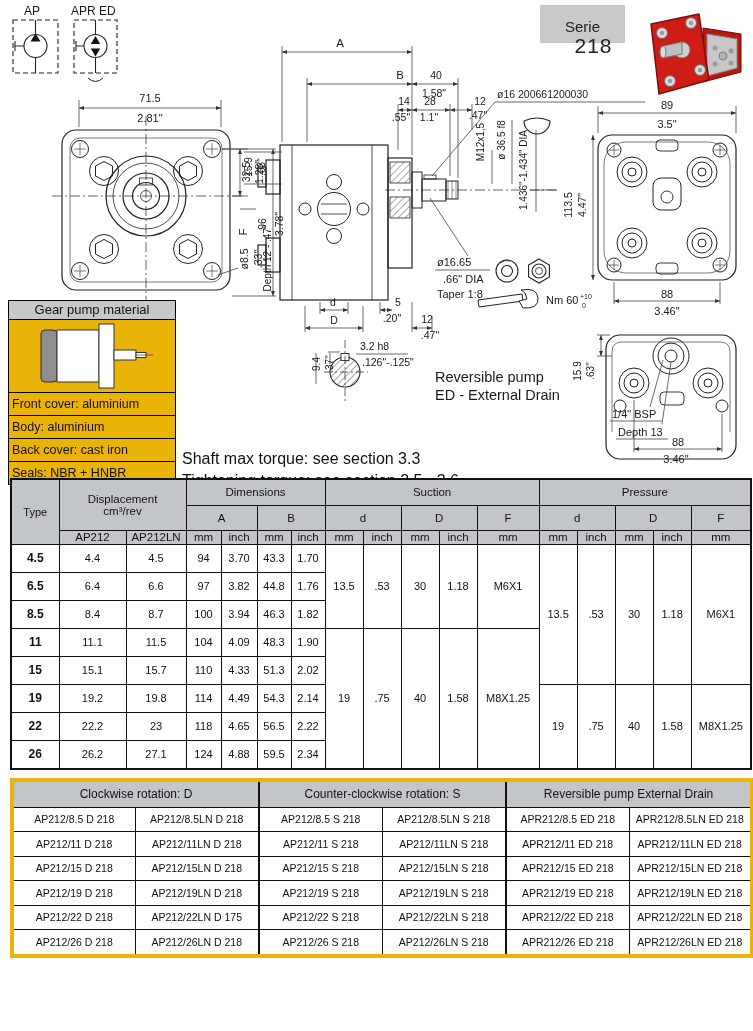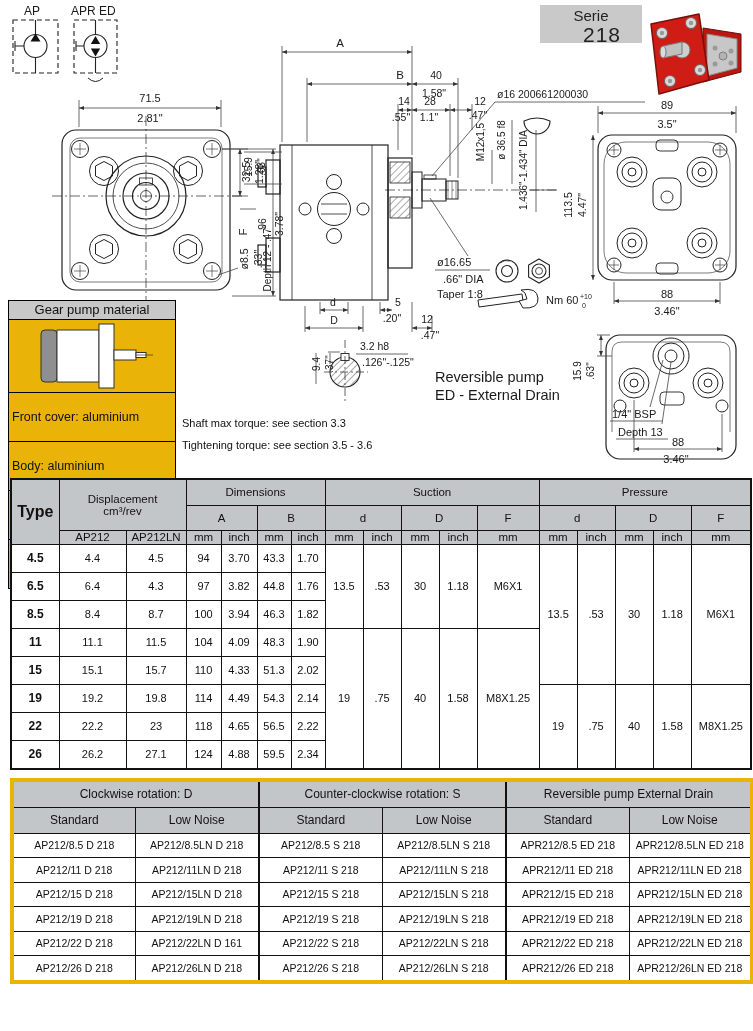--- a/index.html
+++ b/index.html
@@ -2,37 +2,37 @@
 <html><head>
 <meta charset="utf-8">
 <style>
   html,body{margin:0;padding:0;}
   body{
     width:753px;height:1031px;background:#ffffff;position:relative;overflow:hidden;
     font-family:"Liberation Sans",sans-serif;color:#111;
   }
   .abs{position:absolute;}
   
-  .serie-badge{left:540px;top:5px;width:102px;height:38px;background:#c9c9c9;
-    text-align:center;line-height:1.05;padding-top:3px;box-sizing:border-box;}
+  .serie-badge{left:540px;top:5px;width:85px;height:38px;background:#c9c9c9;
+    text-align:center;line-height:1.05;padding-top:14px;box-sizing:border-box;}
   .serie-badge .l1{font-size:15px;color:#222;}
   .serie-badge .l2{font-size:21px;color:#222;letter-spacing:1px;margin-left:22px;}
   
   .material-box{left:8px;top:300px;width:166px;border:1px solid #000;background:#eab308;}
   .mat-title{background:#c8c8c8;border-bottom:1px solid #000;text-align:center;
     font-size:13px;height:18px;line-height:18px;}
   .mat-image{height:72px;display:flex;align-items:center;justify-content:center;}
-  .mat-row{border-top:1px solid #000;font-size:12.5px;height:16px;line-height:16px;padding:16px 3px;white-space:nowrap;}
-  .note{font-size:11px;color:#111;white-space:nowrap;}
+  .mat-row{border-top:1px solid #000;font-size:12.5px;height:16px;line-height:16px;padding:3px 3px;white-space:nowrap;}
+  .note{font-size:16px;color:#111;white-space:nowrap;margin-top:33px;}
   
   table{border-collapse:collapse;table-layout:fixed;}
   .spec{left:10px;top:478px;width:740px;border:2px solid #111;font-size:11px;}
   .spec th,.spec td{border:1px solid #111;text-align:center;vertical-align:middle;padding:0;overflow:hidden;}
   .spec thead th{background:#c3c6c9;font-weight:normal;font-size:11.5px;}
-  .spec thead .typehead{font-weight:bold;font-size:16px;}
+  .spec thead .typehead{font-weight:normal;font-size:11px;}
   .spec tbody td{height:27px;background:#fff;}
   .spec .spec-type{font-weight:bold;font-size:12px;}
   
   .model{left:10px;top:778px;width:740px;border:4px solid #eab308;font-size:10.5px;}
   .model th,.model td{border:1px solid #111;text-align:center;vertical-align:middle;padding:0;overflow:hidden;white-space:nowrap;}
   .model thead th{background:#c3c6c9;font-weight:normal;font-size:12px;}
   .model tbody td{height:23.5px;background:#fff;}
   .model .gsep{border-left:2px solid #111;}
   svg text{fill:#1a1a1a;}
 </style>
@@ -427,21 +427,21 @@
         <td rowspan="3">M6X1</td>
         <td rowspan="5">13.5</td>
         <td rowspan="5">.53</td>
         <td rowspan="5">30</td>
         <td rowspan="5">1.18</td>
         <td rowspan="5">M6X1</td>
       </tr>
       <tr>
         <td class="spec-type">6.5</td>
         <td>6.4</td>
-        <td>4.3</td>
+        <td>6.6</td>
         <td>97</td>
         <td>3.82</td>
         <td>44.8</td>
         <td>1.76</td>
       </tr>
       <tr>
         <td class="spec-type">8.5</td>
         <td>8.4</td>
         <td>8.7</td>
         <td>100</td>
@@ -515,28 +515,20 @@
     <col style="width:124px">
       <col style="width:123px">
       <col style="width:123px">
   </colgroup>
   <thead>
     <tr style="height:27px">
       <th colspan="2">Clockwise rotation: D</th>
       <th colspan="2" class="gsep">Counter-clockwise rotation: S</th>
       <th colspan="2" class="gsep">Reversible pump External Drain</th>
     </tr>
-    <tr style="height:26px">
-      <th>Standard</th>
-      <th>Low Noise</th>
-      <th class="gsep">Standard</th>
-      <th>Low Noise</th>
-      <th class="gsep">Standard</th>
-      <th>Low Noise</th>
-    </tr>
   </thead>
   <tbody id="model-body">
       <tr>
         <td>AP212/8.5 D 218</td>
         <td>AP212/8.5LN D 218</td>
         <td class="gsep">AP212/8.5 S 218</td>
         <td>AP212/8.5LN S 218</td>
         <td class="gsep">APR212/8.5 ED 218</td>
         <td>APR212/8.5LN ED 218</td>
       </tr>
@@ -559,21 +551,21 @@
       <tr>
         <td>AP212/19 D 218</td>
         <td>AP212/19LN D 218</td>
         <td class="gsep">AP212/19 S 218</td>
         <td>AP212/19LN S 218</td>
         <td class="gsep">APR212/19 ED 218</td>
         <td>APR212/19LN ED 218</td>
       </tr>
       <tr>
         <td>AP212/22 D 218</td>
-        <td>AP212/22LN D 161</td>
+        <td>AP212/22LN D 175</td>
         <td class="gsep">AP212/22 S 218</td>
         <td>AP212/22LN S 218</td>
         <td class="gsep">APR212/22 ED 218</td>
         <td>APR212/22LN ED 218</td>
       </tr>
       <tr>
         <td>AP212/26 D 218</td>
         <td>AP212/26LN D 218</td>
         <td class="gsep">AP212/26 S 218</td>
         <td>AP212/26LN S 218</td>

